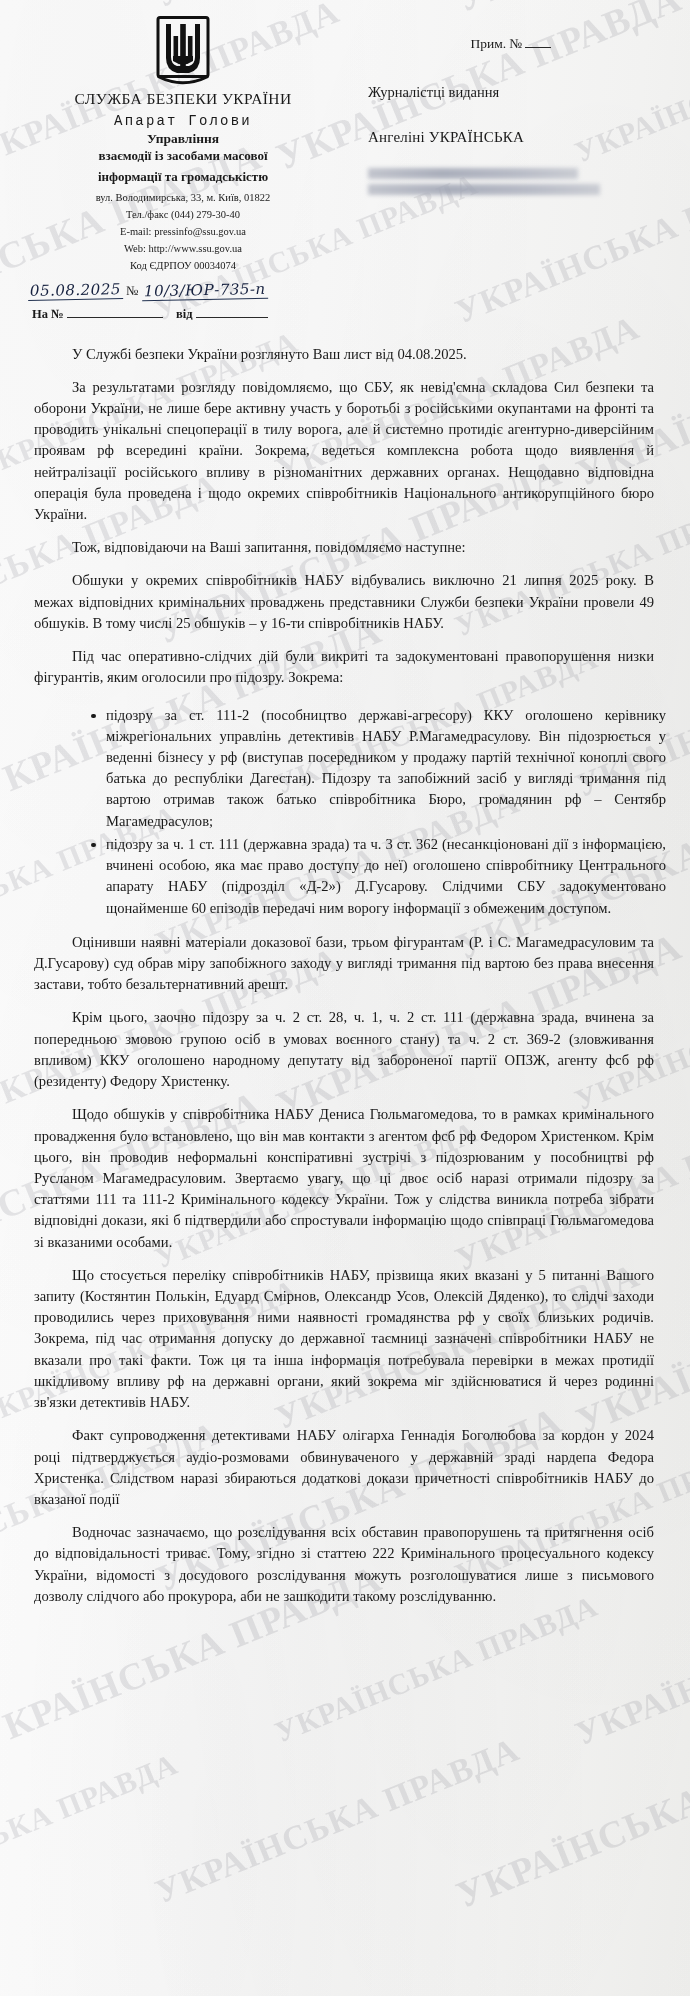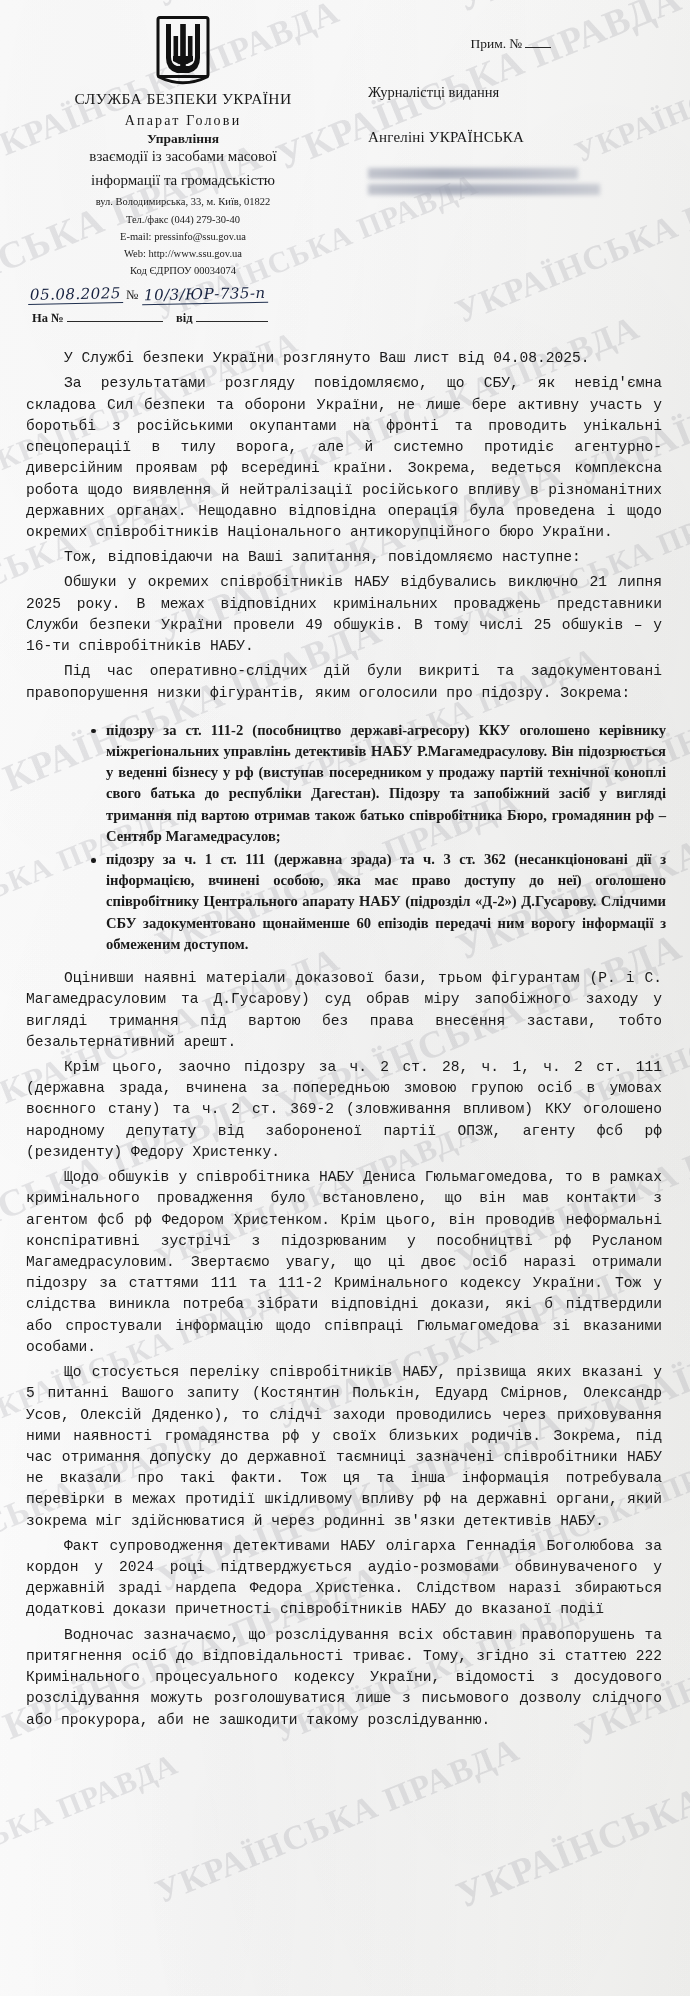--- a/index.html
+++ b/index.html
@@ -65,29 +65,30 @@
   .org-name{
     font-size:15.5px;
     letter-spacing:.4px;
     margin:2px 0 5px 0;
     white-space:nowrap;
   }
   .dept-1{
     font-size:14px;
     letter-spacing:2.2px;
     margin:2px 0;
+    font-family:Liberation Mono, monospace;
   }
   .dept-2{
     font-size:13.5px;
     font-weight:700;
     margin:1px 0;
   }
   .dept-3{
-    font-size:15px;
-    font-weight:400;
+    font-size:13px;
+    font-weight:700;
     line-height:1.18;
     margin:0 0 6px 0;
   }
   .contact{
     font-size:10.5px;
     line-height:1.35;
     margin:3px 0 0 0;
   }
   .handwrite-line{
     margin-top:7px;
@@ -167,36 +168,34 @@
     z-index:6;
     margin-top:22px;
     padding:0 24px 0 22px;
     font-size:14.6px;
     line-height:1.455;
     text-align:justify;
     text-justify:inter-word;
     hyphens:none;
   }
   .body p{
-    margin:4px;
+    margin:12px;
     text-indent:38px;
-    font-family:Liberation Mono, monospace;
   }
   .body p.gap{ margin-top:13px; }
   ul.bullets{
     list-style:none;
     margin:3px 0 0 0;
     padding:0;
   }
   ul.bullets li{
     position:relative;
     margin:16px 0 0 70px;
     padding-left:14px;
     text-align:justify;
-    font-weight:bold;
   }
   ul.bullets li::before{
     content:"";
     position:absolute;
     left:-1px;
     top:9px;
     width:4.5px;
     height:4.5px;
     border-radius:50%;
     background:#1a1a1a;

